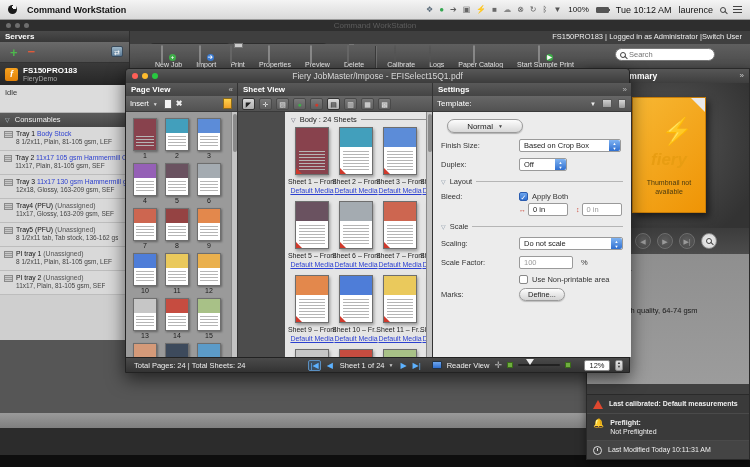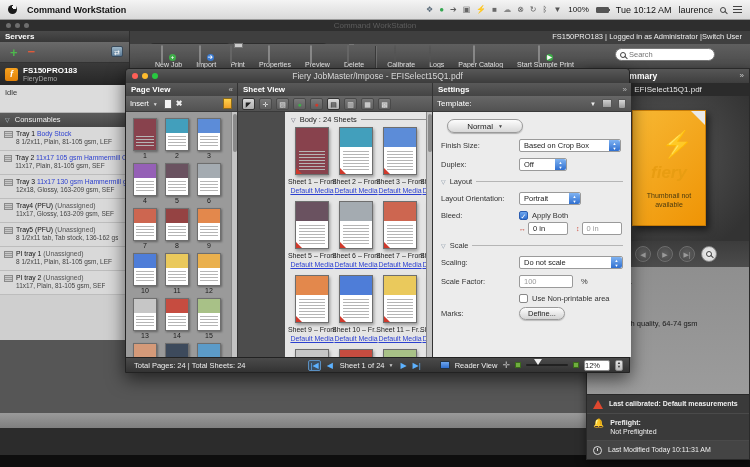--- a/index.html
+++ b/index.html
@@ -235,21 +235,21 @@
   .pos-car { font-size:5px; color:#ccc; margin-right:4px; }
   #jm-nav { display:flex; align-items:center; margin-left:60px; }
   #jm-right { display:flex; align-items:center; margin-left:auto; margin-right:6px; gap:5px; }
   .rv-ic { width:10px; height:8px; background:linear-gradient(#6da6ee,#2f6fd0); border:1px solid #234; border-radius:1px; }
   .mv-ic { color:#bbb; font-size:9px; }
   .gsq { width:6px; height:6px; background:#6fae3f; border:1px solid #3a6a1a; }
   .sl-track { width:42px; height:2px; background:#222; border-radius:1px; position:relative; }
   .sl-thumb { position:absolute; top:-5px; left:8px; width:0; height:0; border-left:4px solid transparent;
     border-right:4px solid transparent; border-top:6px solid #f0f0f0; }
   .zoom-box { width:26px; height:11px; background:#fff; border:1px solid #888; border-radius:2px;
-    font-size:7.5px; color:#222; text-align:left; line-height:10px; }
+    font-size:7.5px; color:#222; text-align:center; line-height:10px;margin-left:8px; }
   .zoom-step { width:8px; height:11px; background:linear-gradient(#e8e8e8,#b8b8b8); border:1px solid #888; border-radius:2px;
     font-size:4px; color:#333; display:flex; flex-direction:column; justify-content:center; text-align:center; line-height:4px; }
 </style>
 </head>
 <body>
 
 <div id="screen">
 
   <div id="menubar">
     <span class="apple-glyph"></span>
@@ -414,21 +414,20 @@
           </div>
         </div>
     </div>
   </div>
 
   <div id="job-summary">
     <div id="js-header">
       <span>Job Summary</span>
       <span class="chev">»</span>
     </div>
-    <div id="js-file">EFISelect15Q1.pdf</div>
     <div id="js-thumb-zone">
       <div id="js-thumb">
         <span class="ear"></span>
         <span class="bolt">⚡</span>
         <span class="wm">fiery</span>
         <span class="na" style="white-space:pre-line">Thumbnail not
 available</span>
       </div>
     </div>
     <div id="js-circles">
@@ -832,27 +831,20 @@
               <span class="cap">▲<br>▼</span>
           </span>
         </div>
 
         <div class="sec-row">
           <span class="tri">▽</span>
           <span class="sec-lab">Layout</span>
           <span class="rule"></span>
         </div>
 
-        <div class="st-row">
-          <span class="st-lab">Layout Orientation:</span>
-          <span class="selbox" style="width:62px">
-            <span>Portrait</span>
-              <span class="cap">▲<br>▼</span>
-          </span>
-        </div>
 
         <div class="st-row" style="margin-bottom:2px">
           <span class="st-lab">Bleed:</span>
           <span class="cbx on">✓</span>
           <span class="cb-lab">Apply Both</span>
         </div>
         <div class="st-row" style="padding-left:86px">
           <span class="redarr">↔</span>
           <span class="txtbox" style="width:40px">
               <span>0 in</span>

